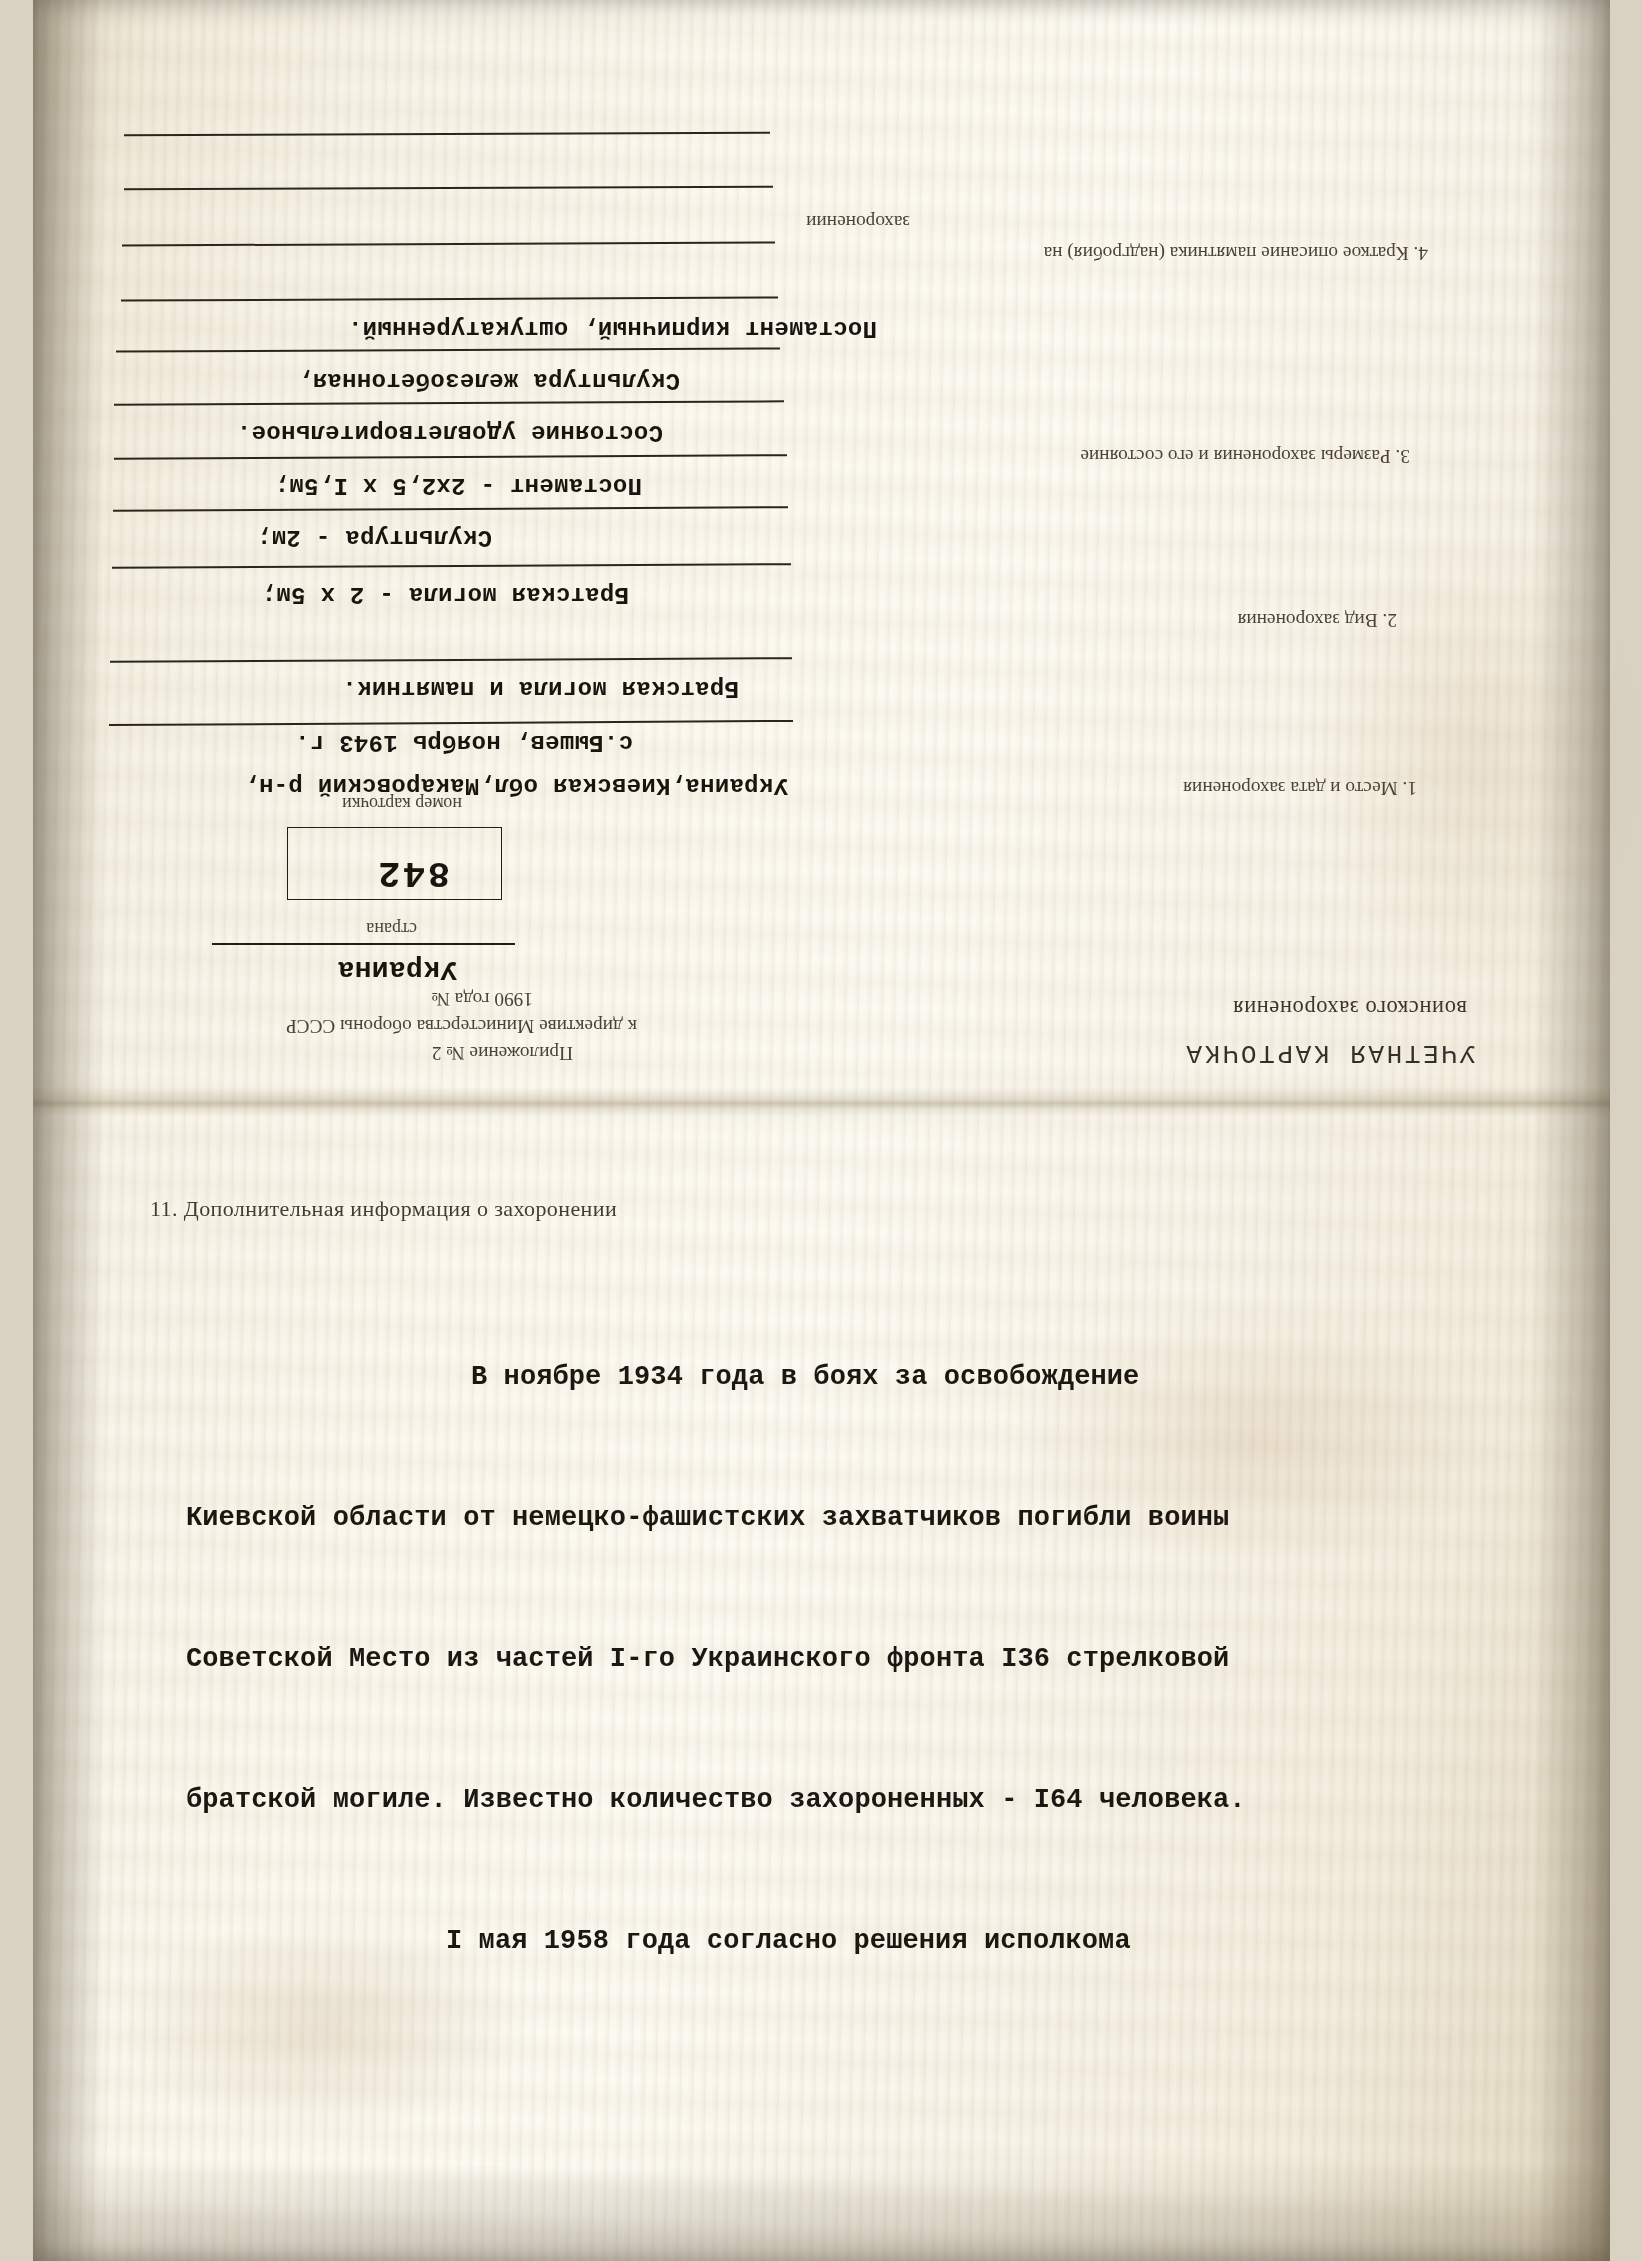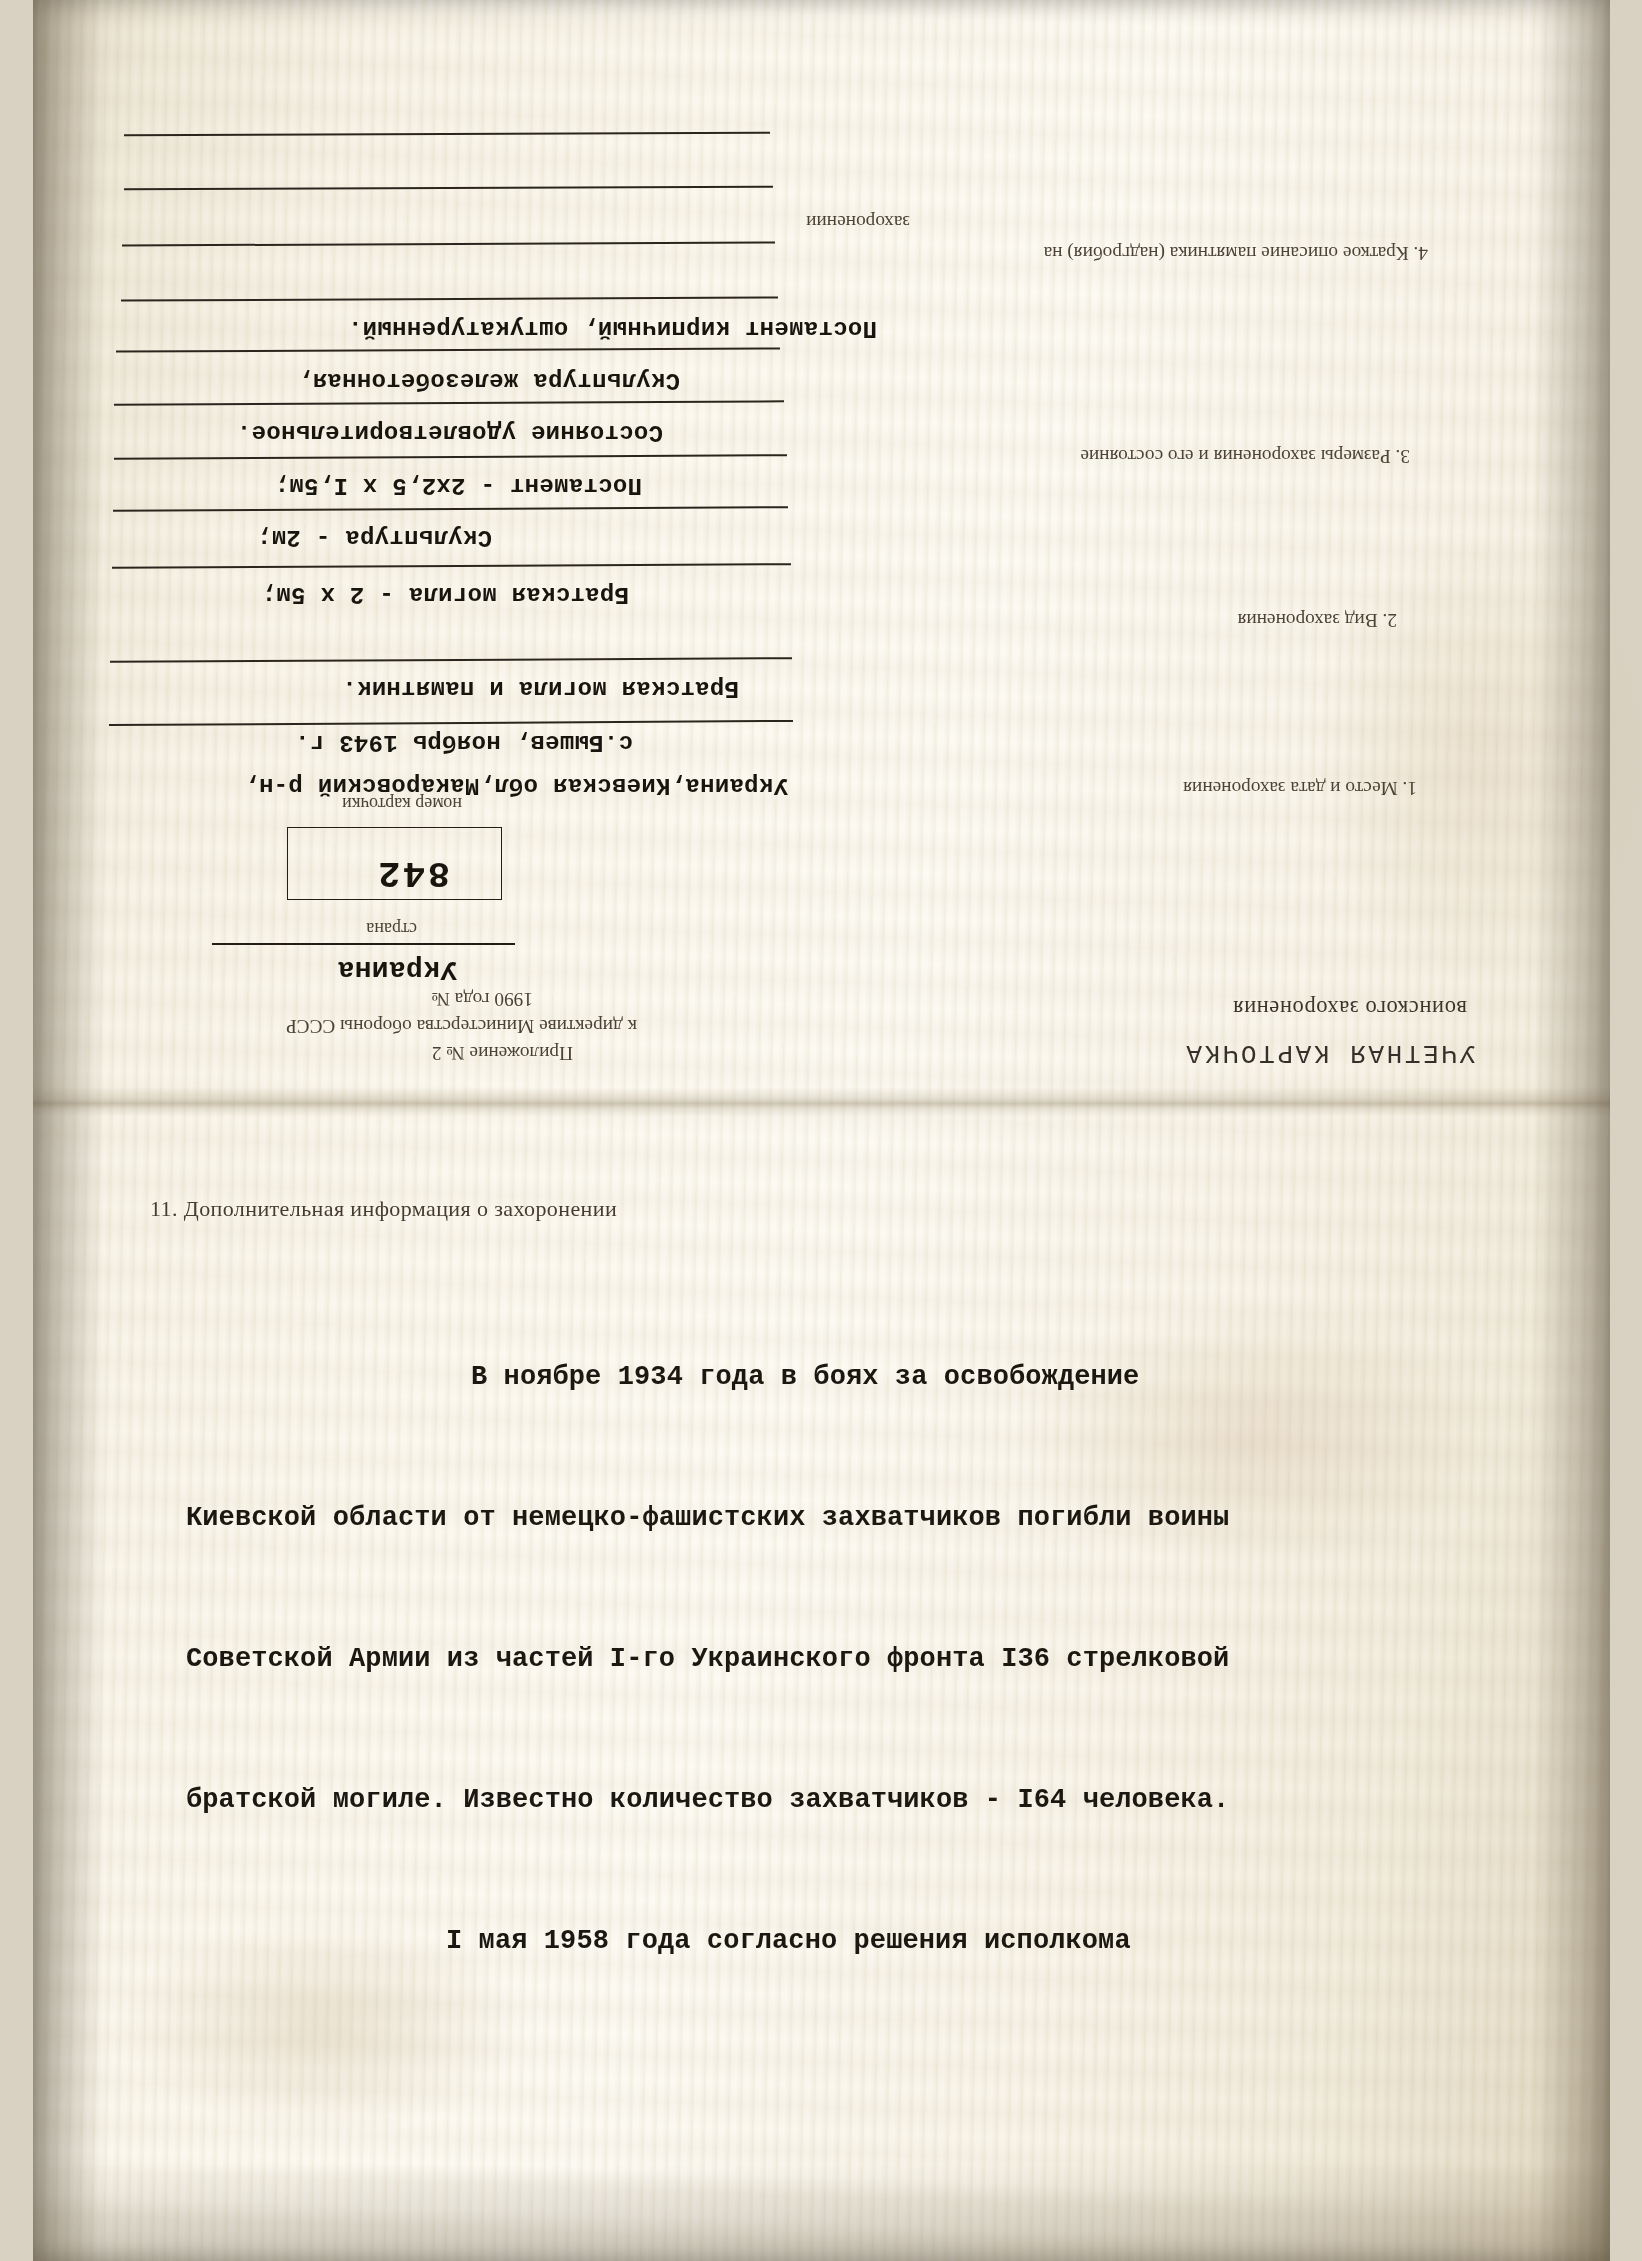--- a/index.html
+++ b/index.html
@@ -313,22 +313,22 @@
       </div>
     </div>
 
     <div class="crease"></div>
 
     <div class="lower-half">
       <div class="sect-head">11. Дополнительная информация о захоронении</div>
       <div class="body-text">
         <span class="ln ind">В ноябре 1934 года в боях за освобождение</span>
         <span class="ln">Киевской области от немецко-фашистских захватчиков погибли воины</span>
-        <span class="ln">Советской Армии из частей I-го Украинского фронта I36 стрелковой</span>
-        <span class="ln">братской могиле. Известно количество захватчиков - I64 человека.</span>
+        <span class="ln">Советской Место из частей I-го Украинского фронта I36 стрелковой</span>
+        <span class="ln">братской могиле. Известно количество захороненных - I64 человека.</span>
         <span class="ln ind2">I мая 1958 года согласно решения исполкома</span>
         
         
         
         
         
         
         
       </div>
     </div>

